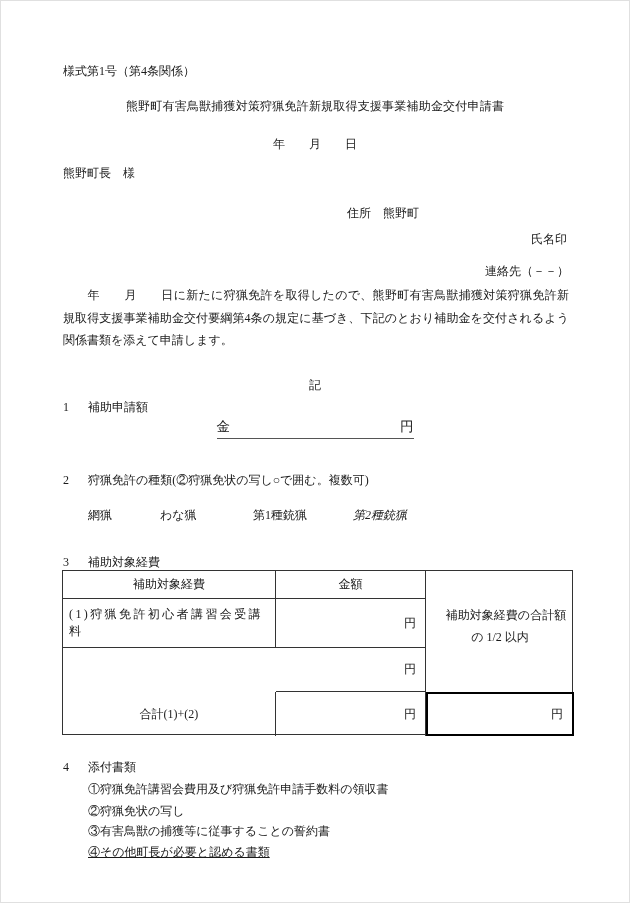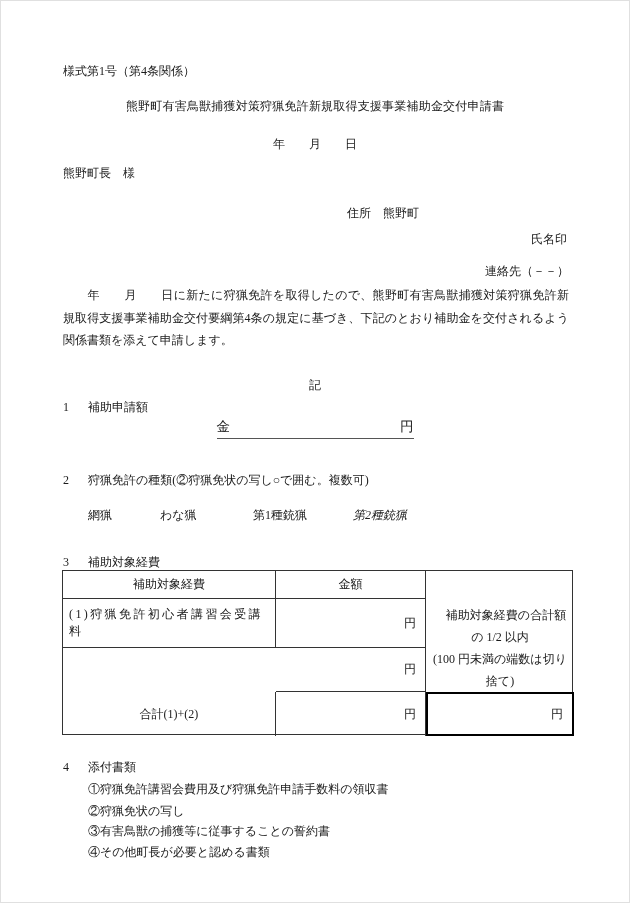--- a/index.html
+++ b/index.html
@@ -120,33 +120,32 @@
 
   <div class="tbl">
     <div class="cell b-r b-b c-center">補助対象経費</div>
     <div class="cell b-r b-b c-center">金額</div>
 
     <div class="cell b-r b-b c-left spread" style="grid-column:1;grid-row:2;">(1)狩猟免許初心者講習会受講料</div>
     <div class="cell b-r b-b c-amt" style="grid-column:2;grid-row:2;">円</div>
 
     <div class="cell merged">
       <div>　補助対象経費の合計額の 1/2 以内</div>
-      <div>(100 円未満の端数は切り捨て)</div>
     </div>
 
     <div class="cell b-r b-b c-amt" style="grid-column:2;grid-row:3;">円</div>
 
     <div class="cell b-r c-center" style="grid-column:1;grid-row:4;">合計(1)+(2)</div>
     <div class="cell b-r c-amt" style="grid-column:2;grid-row:4;">円</div>
     <div class="cell thick c-amt">円</div>
   </div>
 
   <div class="sec" style="top:760px;">
     <span class="no">4</span>
     <span>添付書類</span>
   </div>
 
   <div class="att" style="top:782px;text-align:right;">①狩猟免許講習会費用及び狩猟免許申請手数料の領収書</div>
   <div class="att" style="top:804px;">②狩猟免状の写し</div>
   <div class="att" style="top:824px;">③有害鳥獣の捕獲等に従事することの誓約書</div>
-  <div class="att" style="top:845px;">④その他町長が必要と認める書類</div>
+  <div class="att" style="top:845px;text-decoration:underline;">④その他町長が必要と認める書類</div>
 
 </div>
 
 </body></html>

